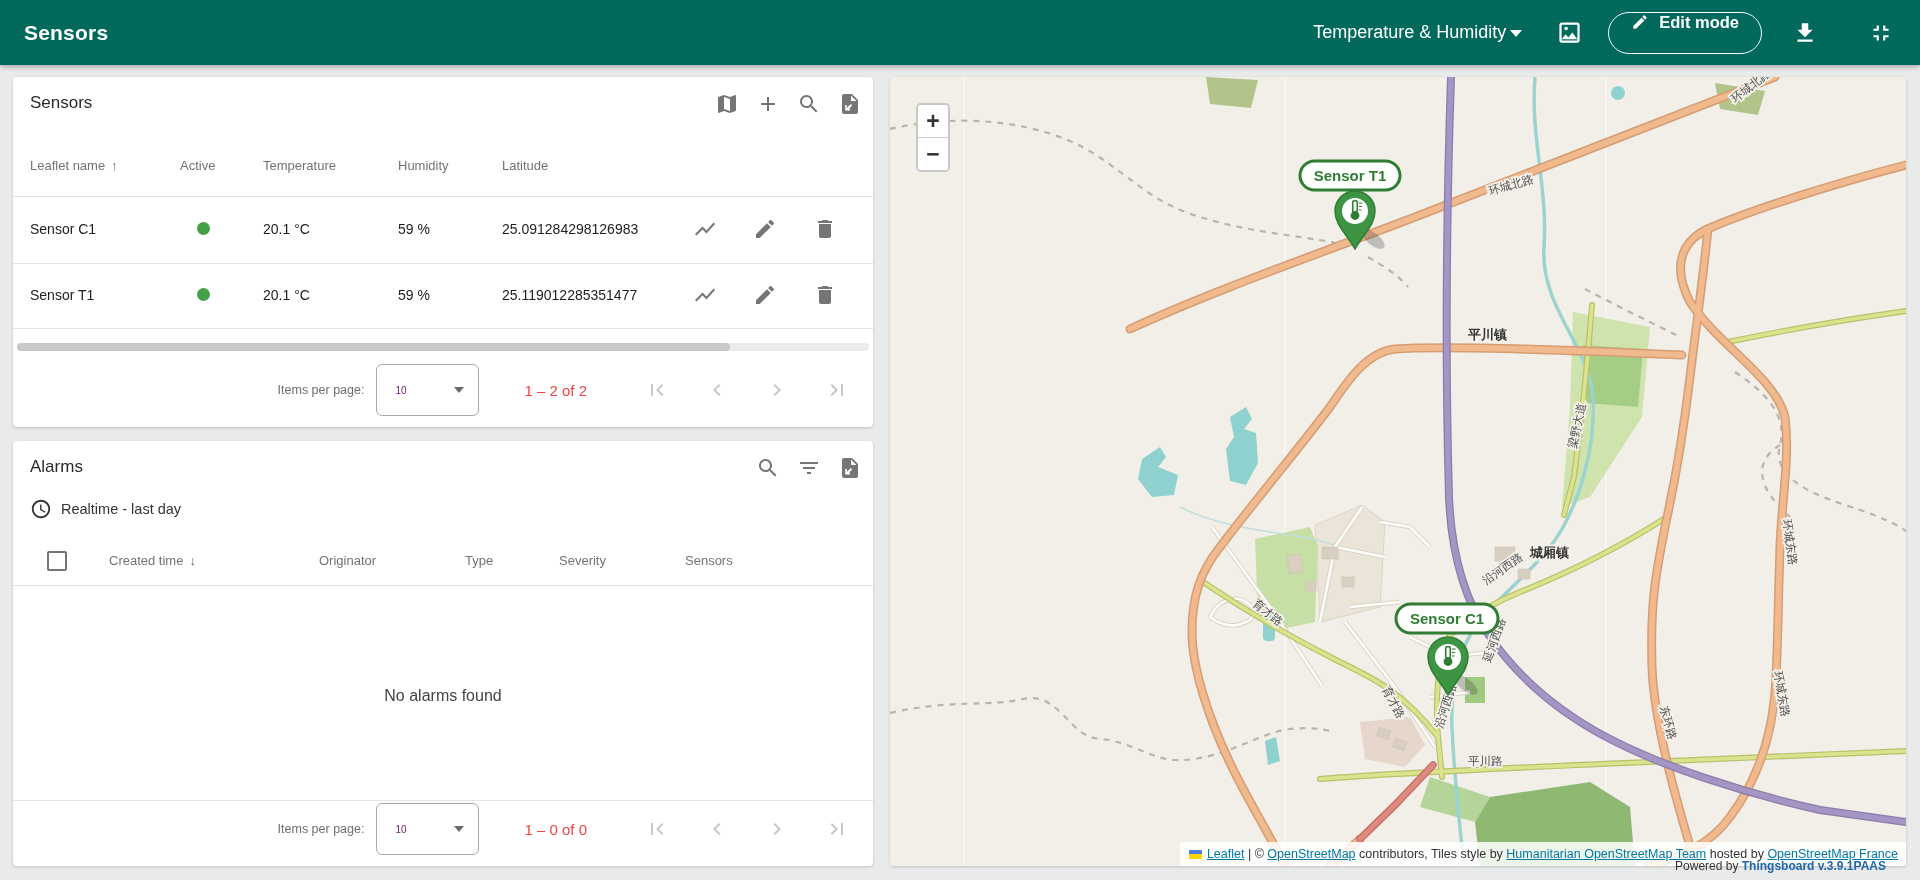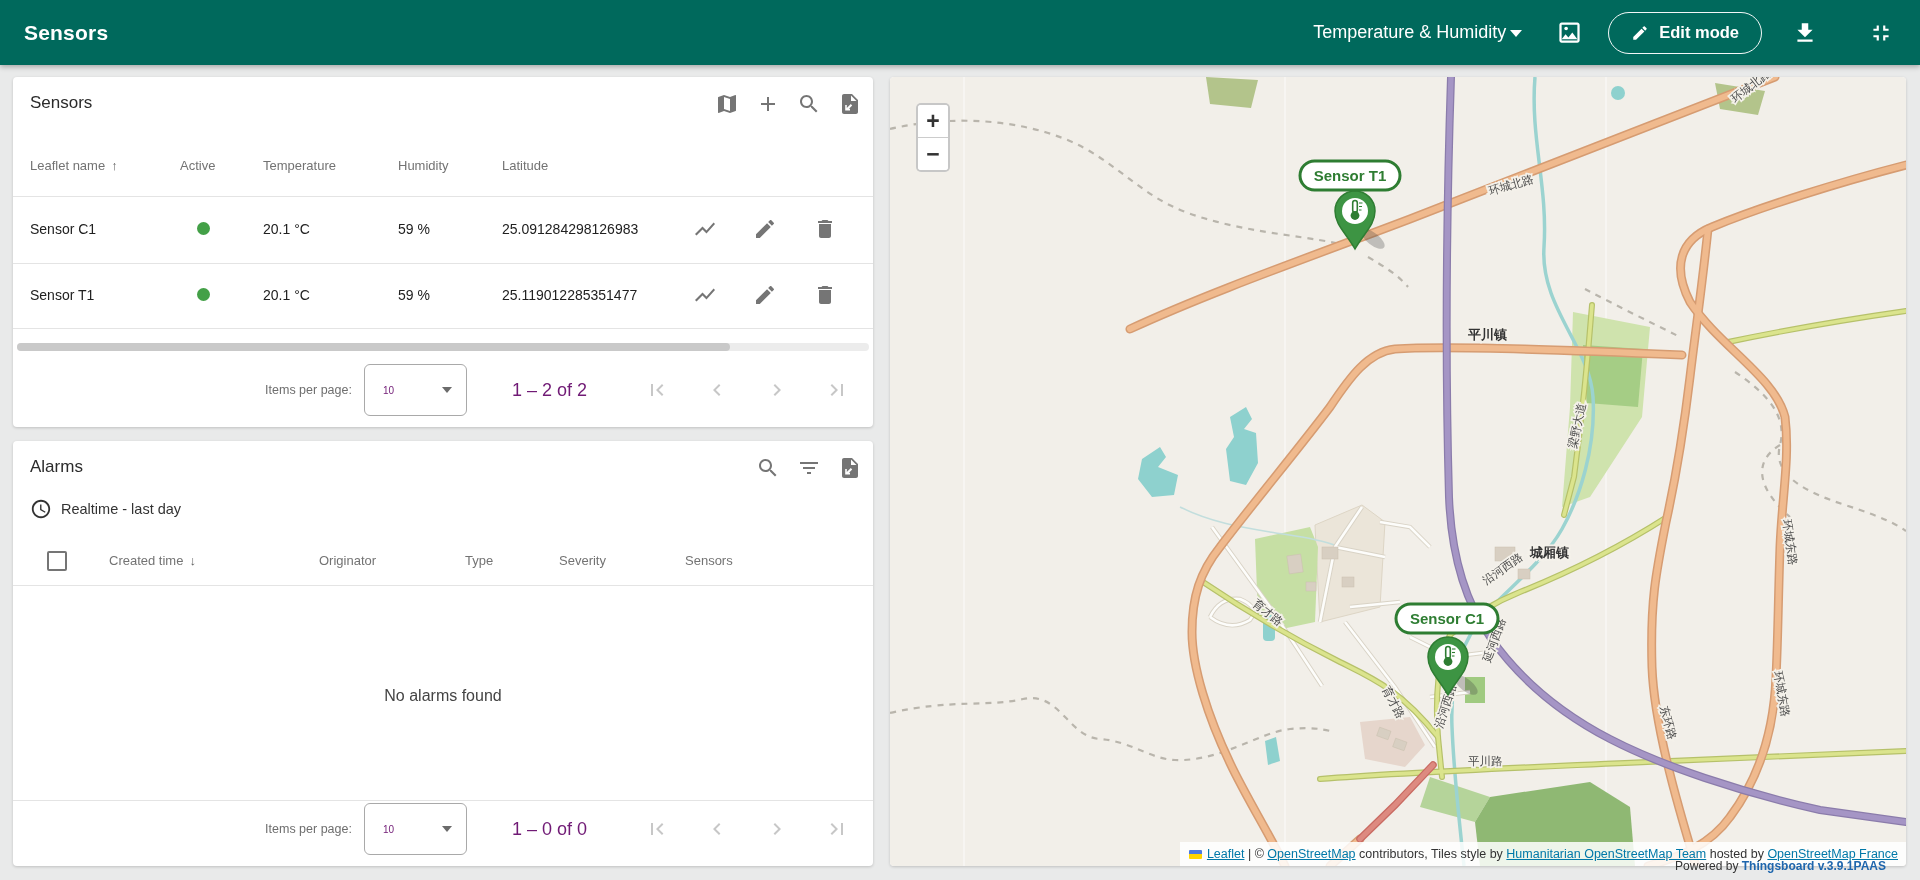--- a/index.html
+++ b/index.html
@@ -10,21 +10,21 @@
   .topbar { position:absolute; left:0; top:0; width:1920px; height:65px; background:#00695c;
             display:flex; align-items:center; padding:0 24px; color:#fff; z-index:20;
             box-shadow:0 2px 5px rgba(0,0,0,.28); }
   .topbar-title { font-size:21px; font-weight:700; letter-spacing:.2px; }
   .topbar-right { margin-left:auto; display:flex; align-items:center; }
   .dash-select { display:flex; align-items:center; gap:4px; font-size:18px; font-weight:500; cursor:pointer; }
   .caret-down { width:0; height:0; border-left:6px solid transparent; border-right:6px solid transparent;
                 border-top:7px solid #ffffff; margin-top:2px; }
   .tb-iconbtn { width:30px; height:30px; display:flex; align-items:center; justify-content:center; cursor:pointer; }
   .tb-iconbtn svg { fill:#fff; }
-  .edit-btn { display:flex; align-items:center; gap:10px; height:42px; padding:0 22px; margin:0 28px 0 24px;
+  .edit-btn { display:flex; gap:10px; height:42px; padding:0 22px; margin:0 28px 0 24px;
               border:1.5px solid rgba(255,255,255,.95); border-radius:21px; background:transparent; color:#fff;
               font-size:16.5px; font-weight:700; font-family:inherit; cursor:pointer; }
   .edit-btn svg { fill:#fff; }
   .gap-a { margin-left:32px; }
   .gap-b { margin-left:46px; }
 
   
   .card { position:absolute; background:#fff; border-radius:4px; box-shadow:0 1px 3px rgba(0,0,0,.18); }
   #sensors-card { left:13px; top:77px; width:860px; height:350px; }
   #alarms-card  { left:13px; top:441px; width:860px; height:425px; }
@@ -51,21 +51,21 @@
 
   
   .pagination { position:absolute; left:0; right:0; height:62px; display:flex; align-items:center;
                 justify-content:flex-end; padding-right:24px; }
   .pg-label { font-size:12.5px; color:#6e6e6e; margin-right:12px; }
   .pg-select { width:103px; height:52px; border:1px solid #a9a9a9; border-radius:6px; display:flex;
                align-items:center; padding:0 14px 0 18px; margin-right:45px; cursor:pointer; background:#fff; }
   .pg-select .val { font-size:10px; color:#701a75; flex:1; }
   .pg-select .caret { width:0; height:0; border-left:5.5px solid transparent; border-right:5.5px solid transparent;
                       border-top:6px solid #6b6b6b; }
-  .pg-range { font-size:18px; color:#701a75; margin-right:58px; }
+  .pg-range { font-size:15px; color:#ef4444; margin-right:58px; }
   .pg-nav { display:flex; gap:36px; }
   .pg-nav .nav { width:24px; height:24px; cursor:default; }
   .pg-nav svg { fill:#c7c7c7; }
 
   
   .realtime-row { position:absolute; left:17px; top:57px; display:flex; align-items:center; gap:9px; }
   .realtime-row svg { fill:#333; }
   .realtime-text { font-size:14.5px; color:#333; }
   .checkbox { position:absolute; left:34px; top:14px; width:20px; height:20px; border:2px solid #757575;
               border-radius:2px; cursor:pointer; background:#fff; }

